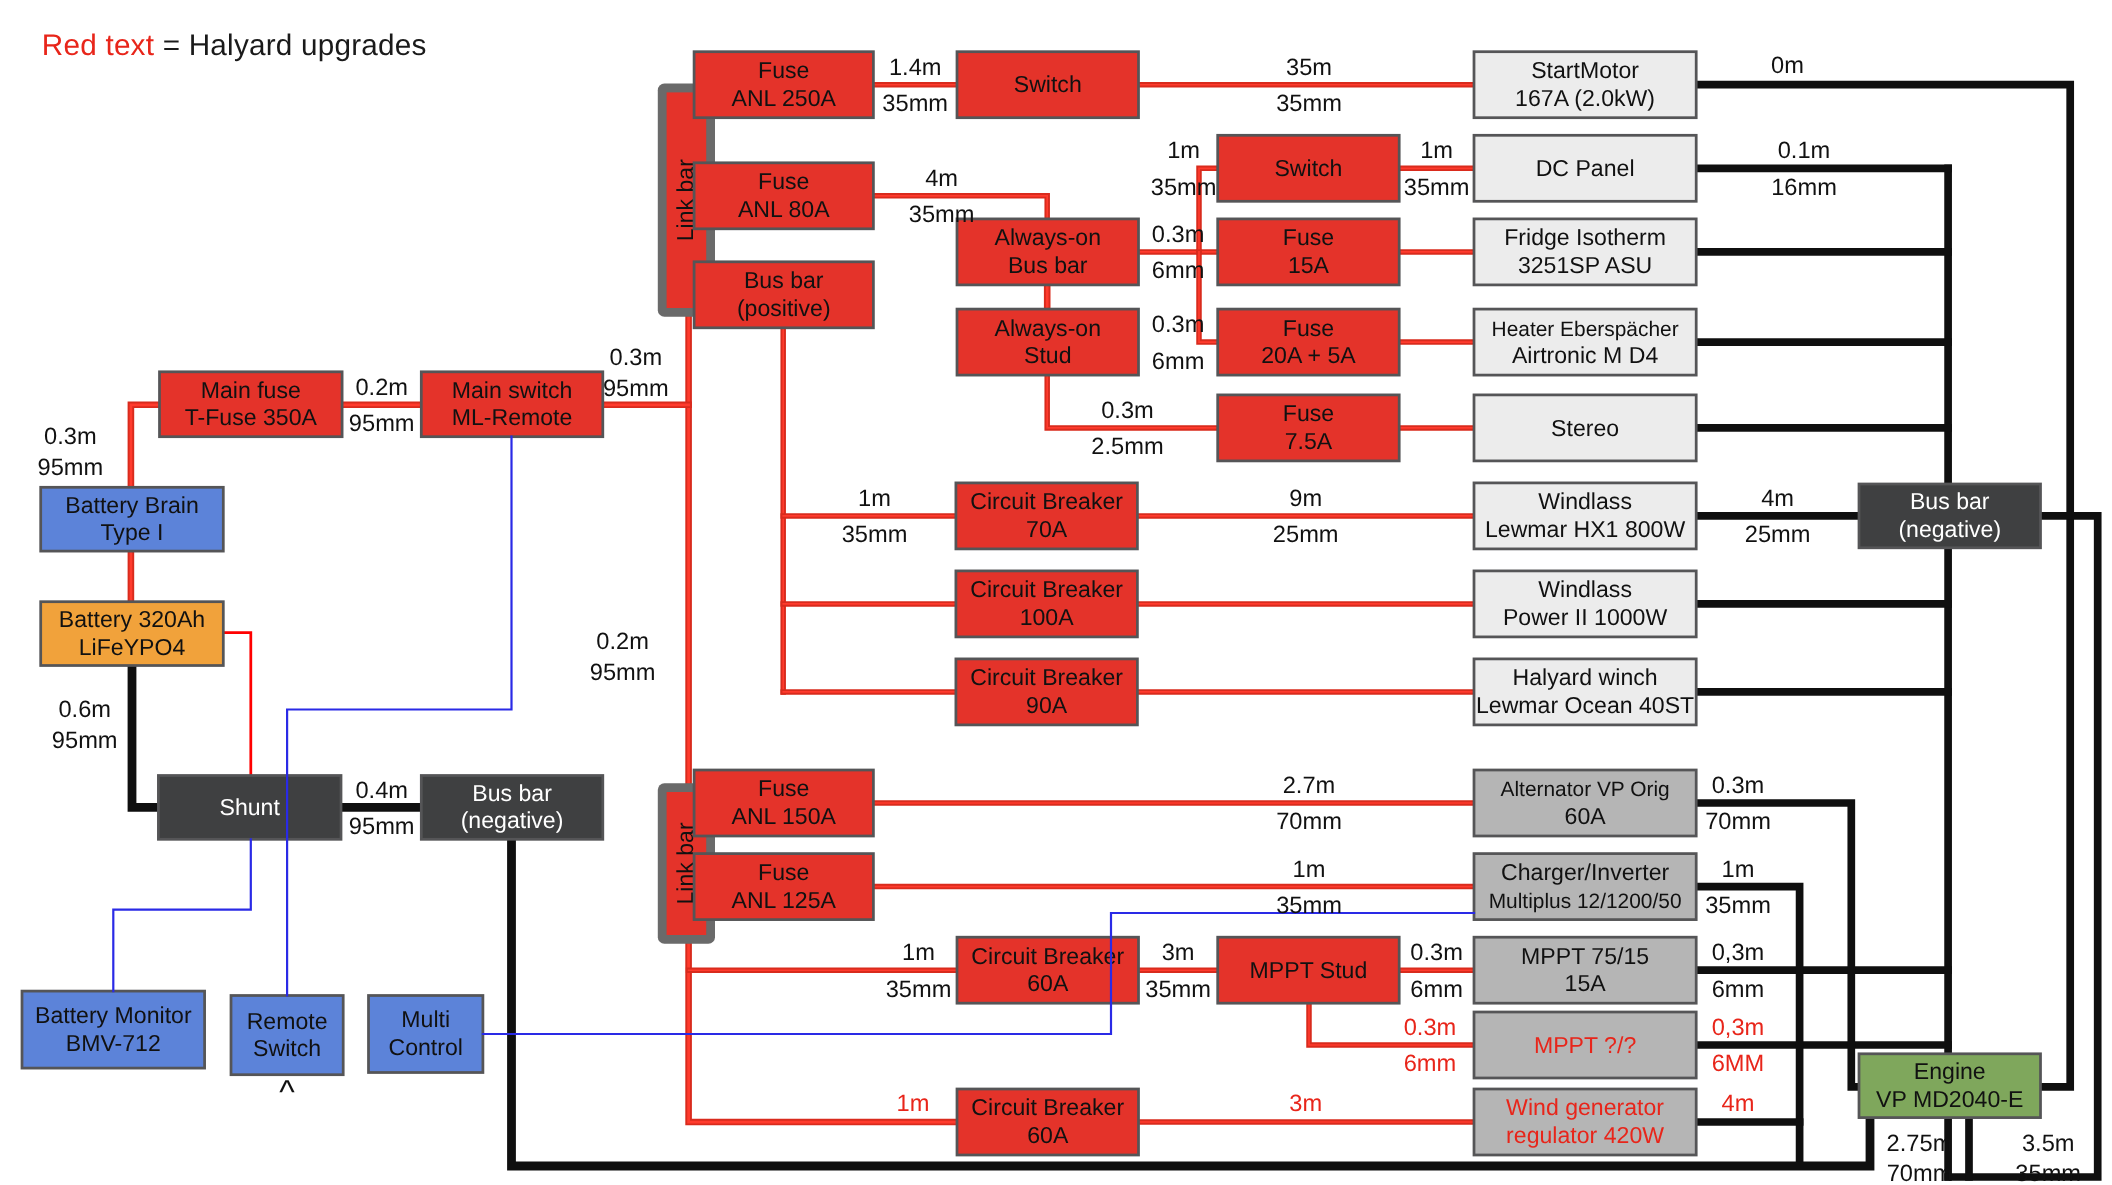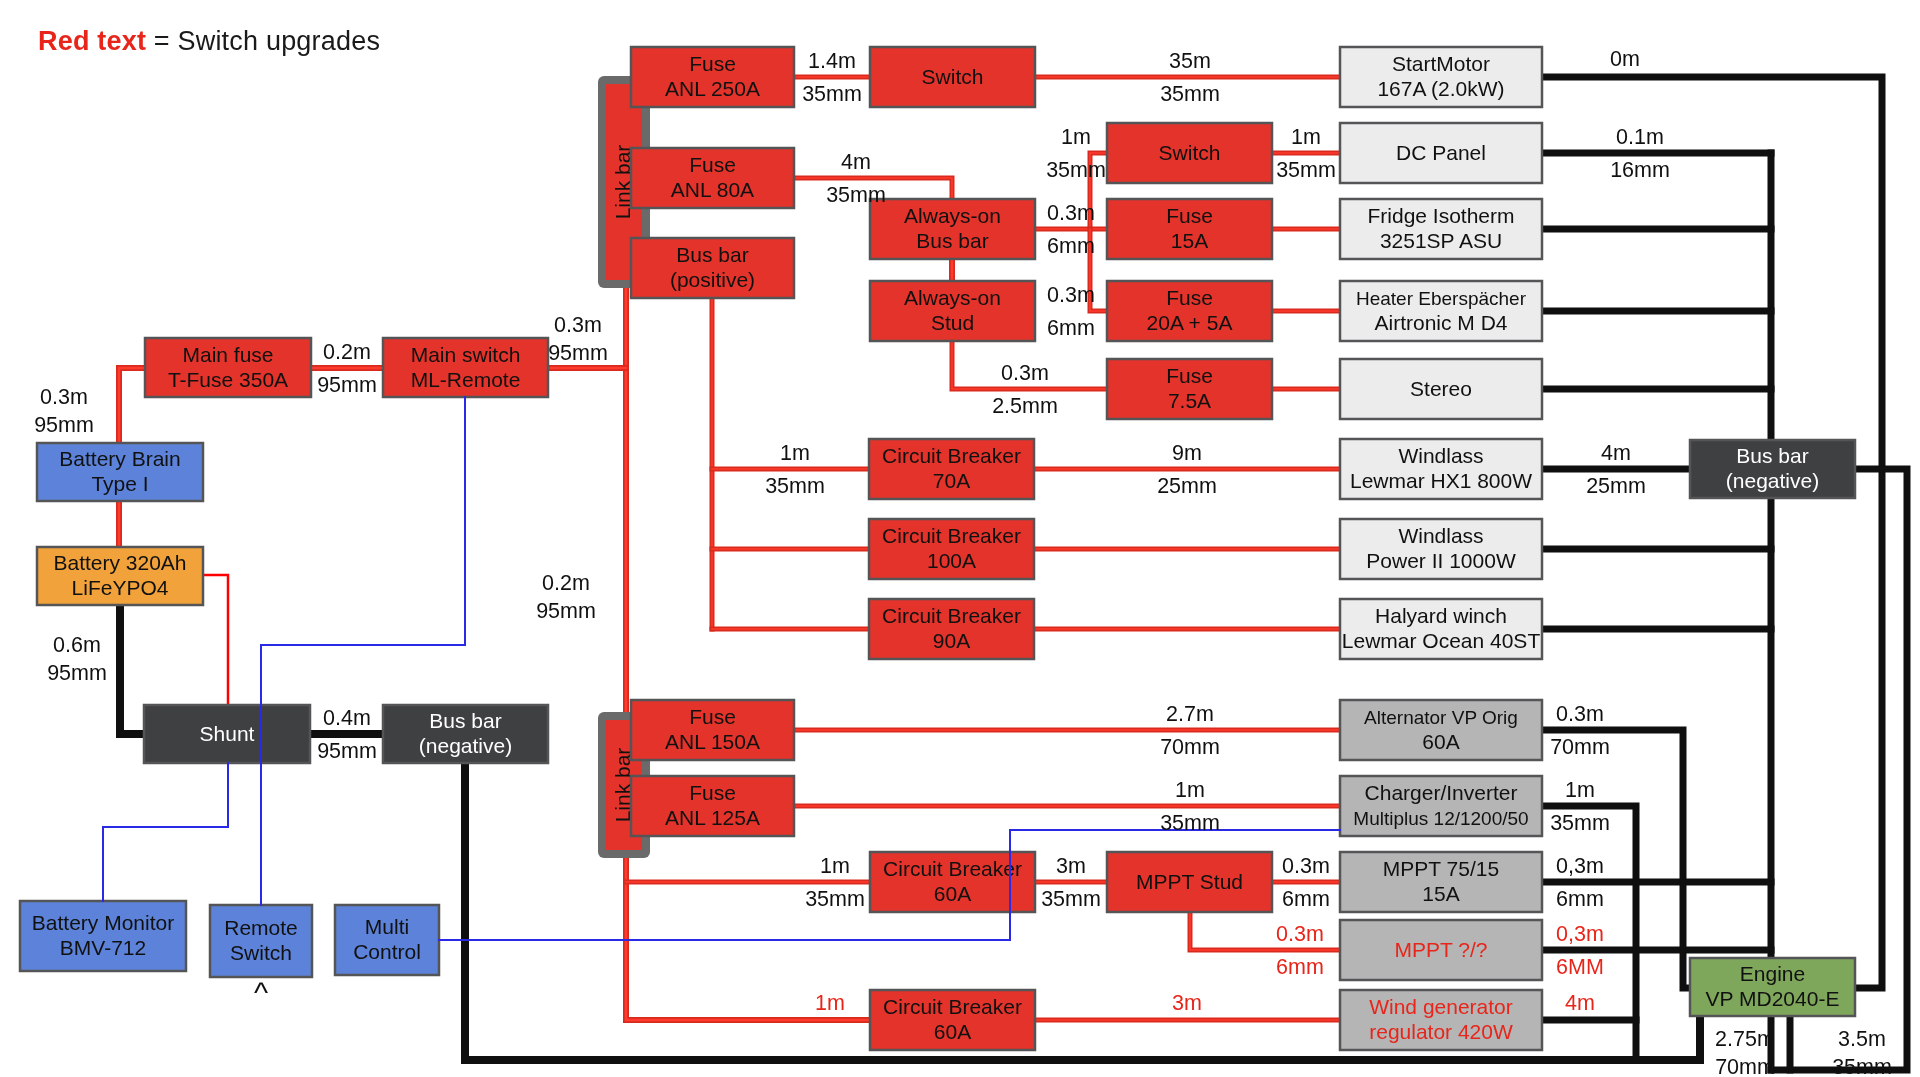--- a/index.html
+++ b/index.html
@@ -1,26 +1,26 @@
 <!DOCTYPE html>
 <html><head>
 <meta charset="utf-8">
 <style>
   html,body{margin:0;padding:0;background:#ffffff;}
   body{width:1920px;height:1077px;position:relative;font-family:"Liberation Sans",sans-serif;}
   #stage{position:absolute;left:0;top:0;width:1920px;height:1077px;}
   .legend{position:absolute;left:38px;top:26px;font-size:27px;letter-spacing:0.2px;z-index:5;}
-  .legend .red{color:#e8251a;font-weight:bold;}
+  .legend .red{color:#e8251a;}
   .legend .black{color:#1a1a1a;}
   svg text{font-family:"Liberation Sans",sans-serif;}
 </style>
 </head>
 <body>
 
-<div class="legend"><span class="red">Red text</span><span class="black"> = Switch upgrades</span></div>
+<div class="legend"><span class="red">Red text</span><span class="black"> = Halyard upgrades</span></div>
 
 <svg id="stage" viewBox="0 0 1920 1077" xmlns="http://www.w3.org/2000/svg">
   <g id="g-wires">
       <polyline points="794,77 870,77" fill="none" stroke="#d92b1d" stroke-width="5" stroke-linecap="square" stroke-linejoin="miter"></polyline>
       <polyline points="794,77 870,77" fill="none" stroke="#ff3b2d" stroke-width="1.5" stroke-linecap="square" stroke-linejoin="miter"></polyline>
       <polyline points="1035,77 1340,77" fill="none" stroke="#d92b1d" stroke-width="5" stroke-linecap="square" stroke-linejoin="miter"></polyline>
       <polyline points="1035,77 1340,77" fill="none" stroke="#ff3b2d" stroke-width="1.5" stroke-linecap="square" stroke-linejoin="miter"></polyline>
       <polyline points="794,178 952,178 952,201" fill="none" stroke="#d92b1d" stroke-width="5" stroke-linecap="square" stroke-linejoin="miter"></polyline>
       <polyline points="794,178 952,178 952,201" fill="none" stroke="#ff3b2d" stroke-width="1.5" stroke-linecap="square" stroke-linejoin="miter"></polyline>
       <polyline points="1035,229 1107,229" fill="none" stroke="#d92b1d" stroke-width="5" stroke-linecap="square" stroke-linejoin="miter"></polyline>

